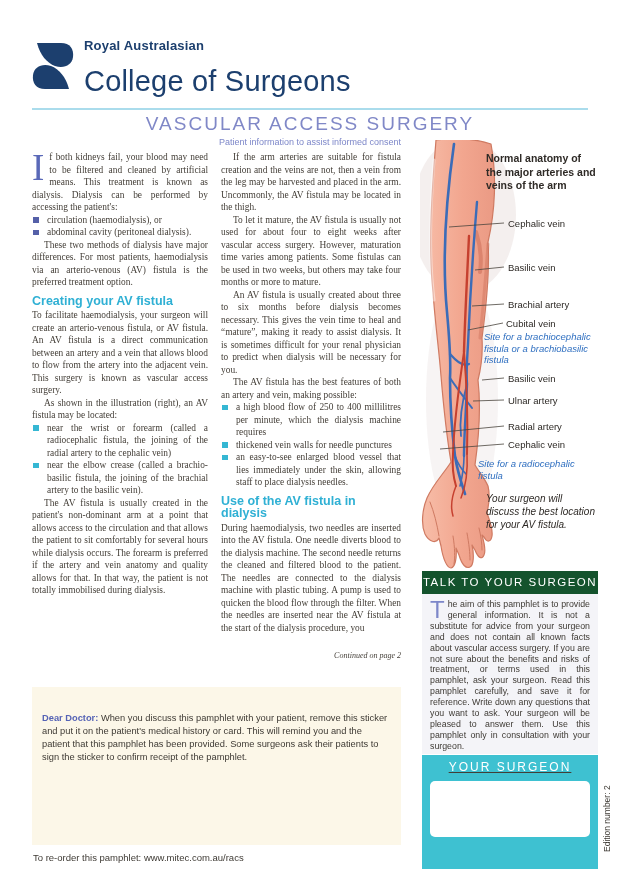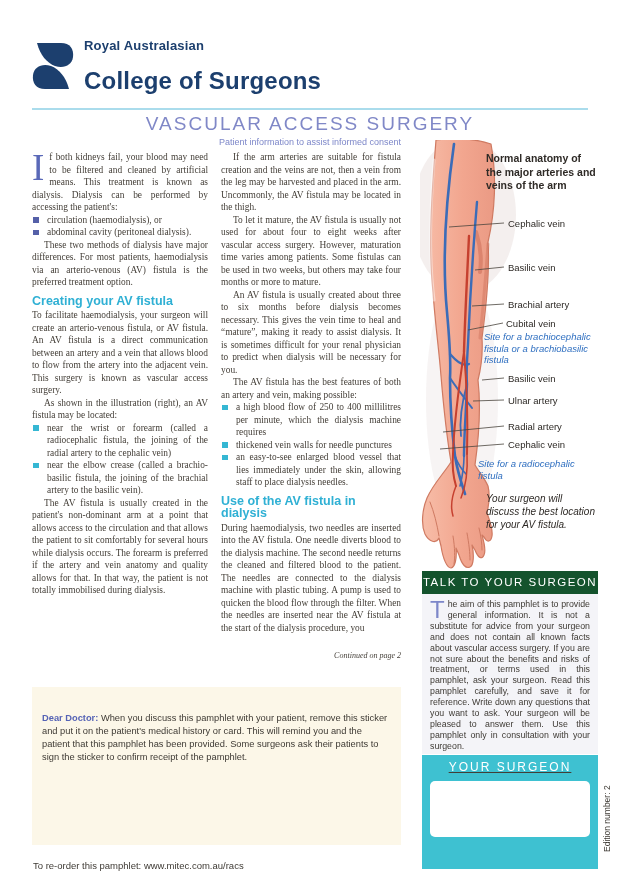--- a/index.html
+++ b/index.html
@@ -4,21 +4,21 @@
 <style>
   html,body{margin:0;padding:0;background:#ffffff;}
   .page{position:relative;width:620px;height:877px;background:#ffffff;overflow:hidden;
         font-family:"Liberation Serif",serif;color:#433e37;}
 
   
   .logo{position:absolute;left:32px;top:38px;display:flex;align-items:center;}
   .logo svg{display:block;}
   .logo-text{margin-left:10px;color:#1c3f6e;font-family:"Liberation Sans",sans-serif;}
   .logo-line1{font-size:13px;line-height:15px;font-weight:600;letter-spacing:.2px;}
-  .logo-line2{font-size:24px;line-height:24px;font-weight:700;letter-spacing:.2px;margin-top:16px;}
+  .logo-line2{font-size:29px;line-height:24px;font-weight:400;letter-spacing:.2px;margin-top:16px;}
   .header-rule{position:absolute;left:32px;top:108px;width:556px;height:2px;background:#aadcec;}
   .doc-title{position:absolute;left:32px;top:113px;width:556px;text-align:center;
              font-family:"Liberation Sans",sans-serif;font-size:19px;letter-spacing:2px;
              color:#8088c7;font-weight:400;}
   .doc-subtitle{position:absolute;left:32px;top:137px;width:556px;text-align:center;
                 font-family:"Liberation Sans",sans-serif;font-size:9px;color:#7d87c9;}
 
   
   .col{position:absolute;top:151px;font-size:9.4px;line-height:12.5px;text-align:justify;}
   .col1{left:32px;width:176px;}
@@ -64,21 +64,21 @@
 
   
   .surgeon{position:absolute;left:422px;top:755px;width:176px;height:114px;background:#3ec1d1;text-decoration:underline;}
   .surgeon-head{color:#ffffff;font-family:"Liberation Sans",sans-serif;font-size:12px;
                 letter-spacing:2px;text-align:center;line-height:24px;}
   .surgeon-field{position:absolute;left:8px;top:26px;width:160px;height:56px;background:#ffffff;
                  border-radius:5px;}
 
   
   .footer{position:absolute;left:33px;top:852px;font-family:"Liberation Sans",sans-serif;
-          font-size:9.5px;color:#3e3a34;margin-top:8px;}
+          font-size:9.5px;color:#3e3a34;}
   .edition{position:absolute;left:602px;top:728px;height:124px;writing-mode:vertical-rl;
            transform:rotate(180deg);font-family:"Liberation Sans",sans-serif;font-size:8.5px;
            color:#3e3a34;}
 </style>
 </head>
 <body>
 
 <div class="page">
 
   <div class="logo">

